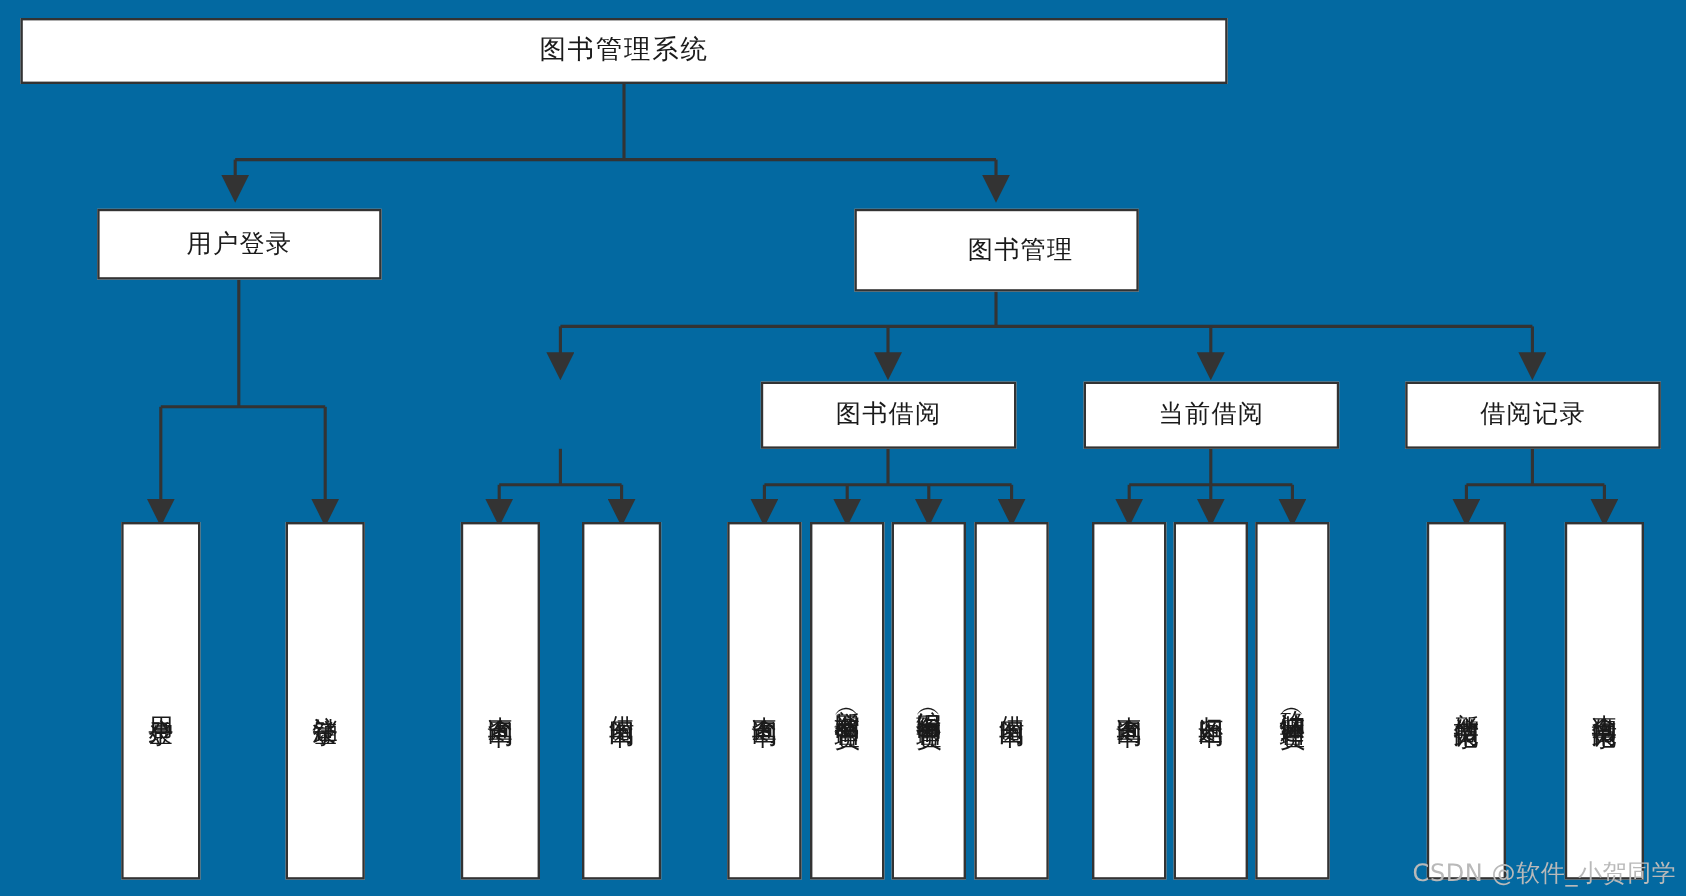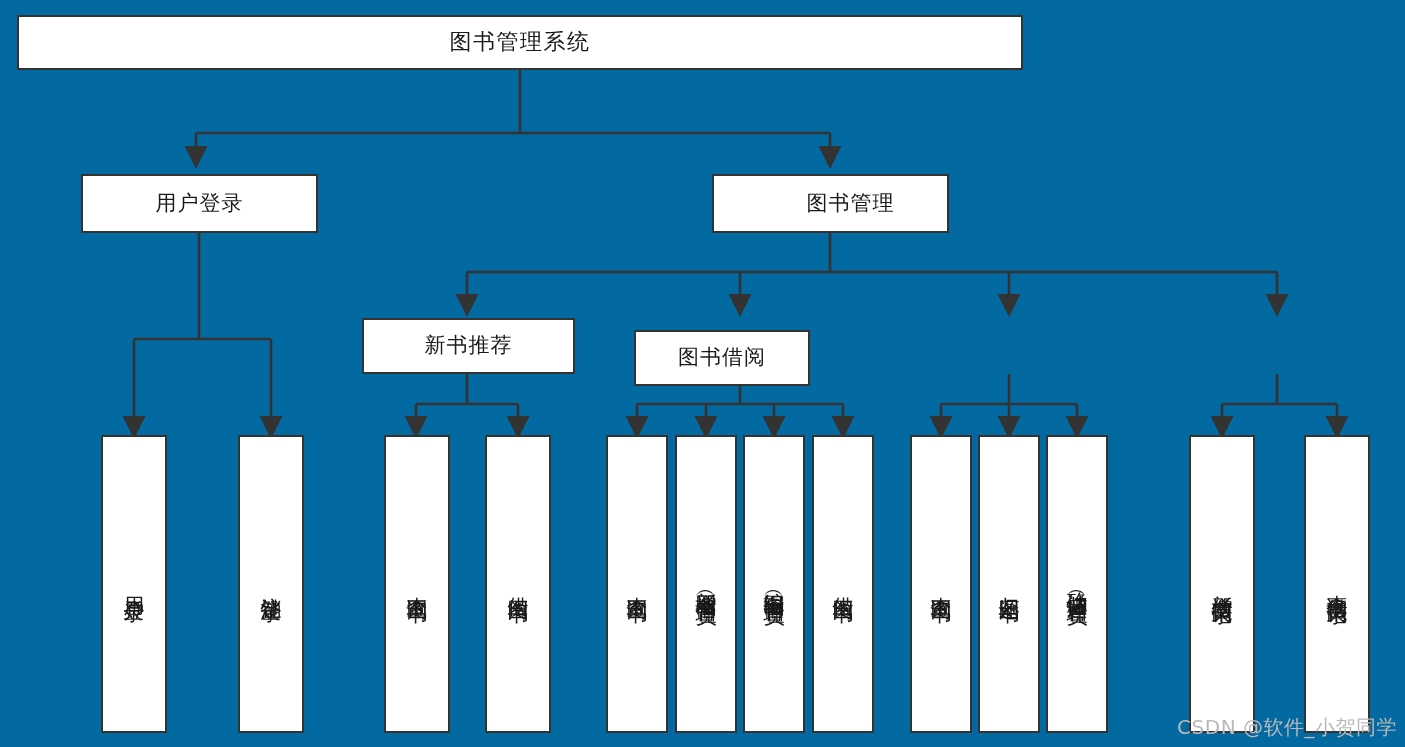--- a/index.html
+++ b/index.html
@@ -132,29 +132,32 @@
     </g>
   </svg>
 
   <div class="node h root" style="left:17px; top:15px; width:1006px; height:55px;">
     <span class="label">图书管理系统</span>
   </div>
 
   <div class="node h" style="left:81px; top:174px; width:237px; height:59px;">
     <span class="label">用户登录</span>
   </div>
-  <div class="node h" style="left:712px; top:174px; width:237px; height:59px;padding-left:40px;">
+  <div class="node h" style="left:712px; top:174px; width:237px; height:69px;padding-left:40px;">
     <span class="label">图书管理</span>
   </div>
 
-  <div class="node h" style="left:362px; top:318px; width:213px; height:56px;">
-    <span class="label">新书推荐</span>
-  </div>
-  <div class="node h" style="left:634px; top:330px; width:176px; height:56px;">
+  <div class="node h" style="left:634px; top:318px; width:213px; height:56px;">
     <span class="label">图书借阅</span>
+  </div>
+  <div class="node h" style="left:903px; top:318px; width:213px; height:56px;">
+    <span class="label">当前借阅</span>
+  </div>
+  <div class="node h" style="left:1171px; top:318px; width:213px; height:56px;">
+    <span class="label">借阅记录</span>
   </div>
 
   <div class="node v" style="left:101px; top:435px; width:66px; height:298px;">
     <span class="label">用户登录</span>
   </div>
   <div class="node v" style="left:238px; top:435px; width:66px; height:298px;">
     <span class="label">注销登录</span>
   </div>
 
   <div class="node v" style="left:384px; top:435px; width:66px; height:298px;">

